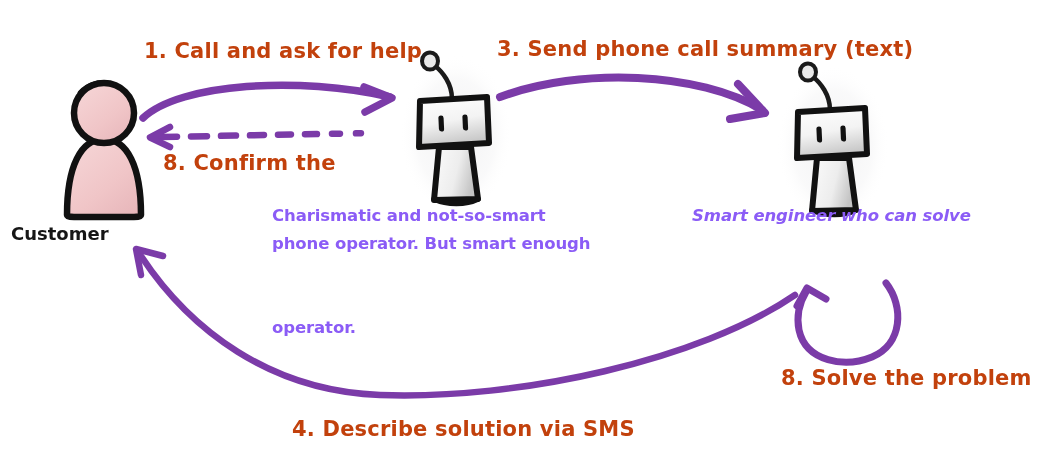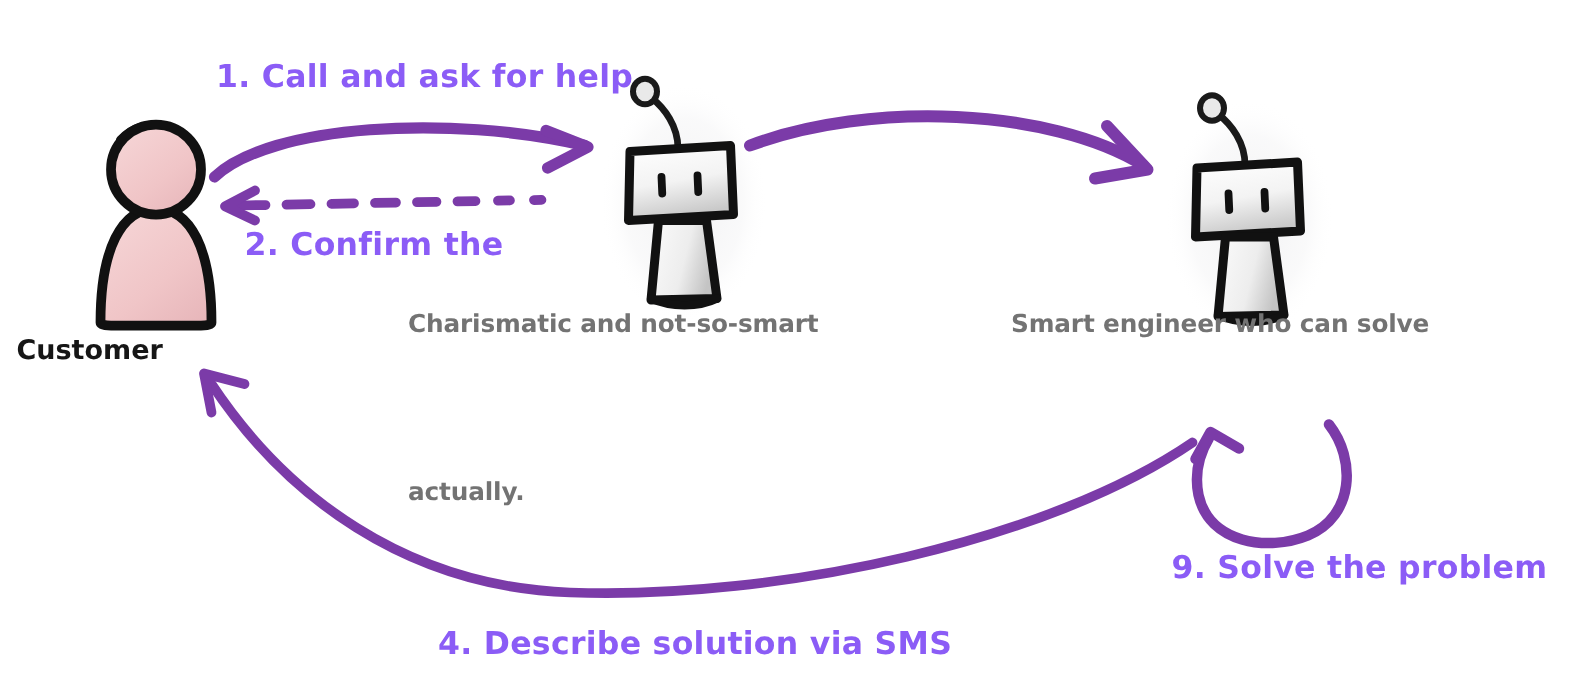--- a/index.html
+++ b/index.html
@@ -21,28 +21,28 @@
     top: 0;
     width: 1054px;
     height: 462px;
   }
   .txt {
     position: absolute;
     white-space: pre;
     line-height: 1.28;
   }
   .step-label {
-    color: #8b5cf6;
+    color: #c2410c;
     font-family: "DejaVu Sans", sans-serif;
     font-weight: bold;
     font-size: 21px;
     letter-spacing: 0.2px;
   }
   .caption {
-    color: #737373;
+    color: #8b5cf6;
     font-family: "DejaVu Sans", sans-serif;
     font-weight: bold;
     font-size: 16.5px;
     letter-spacing: -0.1px;
     line-height: 1.36;
     text-align: right;
   }
   .actor-name {
     color: #161616;
     font-family: "DejaVu Sans", sans-serif;
@@ -149,25 +149,27 @@
                C 270 391, 190 330, 141 256" fill="none" stroke="#7b3ba8" stroke-width="6.5" stroke-linecap="round"></path>
       <path d="M163 256 L 136 249 L 141 275" fill="none" stroke="#7b3ba8" stroke-width="6.5" stroke-linecap="round" stroke-linejoin="round"></path>
     </g>
 
   </svg>
 
   <div class="txt actor-name" style="left:11px; top:222px;">Customer</div>
 
   <div class="txt step-label" style="left:144px; top:38px;">1. Call and ask for help</div>
 
-  <div class="txt step-label" style="left:163px; top:150px;">2. Confirm the</div>
+  <div class="txt step-label" style="left:163px; top:150px;">8. Confirm the</div>
 
+  <div class="txt step-label" style="left:497px; top:36px;">3. Send phone call summary (text)</div>
 
-  <div class="txt step-label" style="left:781px; top:365px;">9. Solve the problem</div>
+  <div class="txt step-label" style="left:781px; top:365px;">8. Solve the problem</div>
 
   <div class="txt step-label" style="left:292px; top:416px;">4. Describe solution via SMS</div>
 
   <div class="txt caption" style="left:272px; top:205px;">Charismatic and not-so-smart</div>
-  <div class="txt caption" style="left:272px; top:317px;">actually.</div>
+  <div class="txt caption" style="left:272px; top:233px;">phone operator. But smart enough</div>
+  <div class="txt caption" style="left:272px; top:317px;">operator.</div>
 
-  <div class="txt caption" style="left:674px; top:205px;">Smart engineer who can solve</div>
+  <div class="txt caption" style="left:692px; top:205px;font-style:italic;">Smart engineer who can solve</div>
 
 </div>
 
 </body></html>

